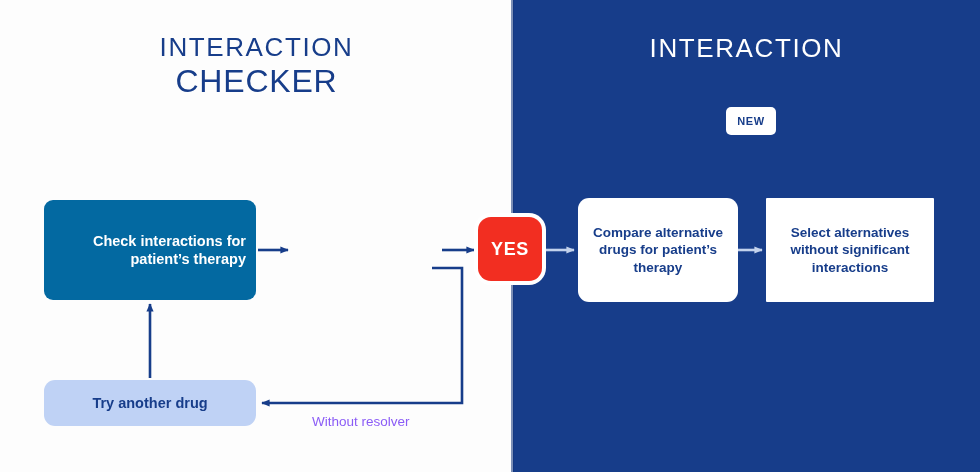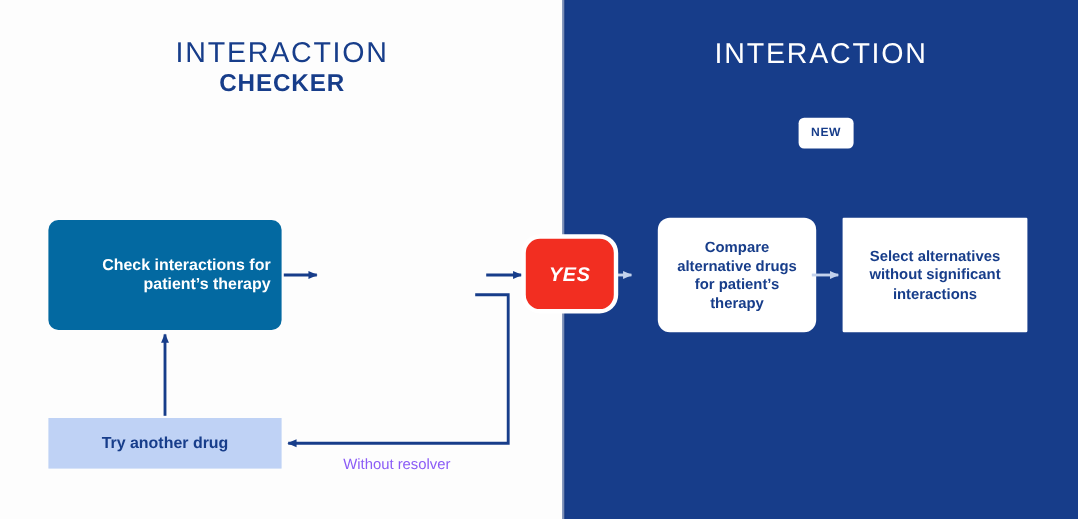--- a/index.html
+++ b/index.html
@@ -40,22 +40,22 @@
     white-space: nowrap;
   }
   .head .kicker {
     display: block;
     font-size: 26px;
     font-weight: 300;
     letter-spacing: 1.6px;
   }
   .head .title {
     display: block;
-    font-size: 22px;
-    font-weight: bold;
+    font-size: 32px;
+    font-weight: normal;
     letter-spacing: .8px;
     margin-top: 3px;
     text-align: center;
   }
   #head-left  { left: 0;   top: 33px; width: 513px; color: #173D8A; }
   #head-right { left: 513px; top: 34px; width: 467px; color: #ffffff; }
 
   .new-badge {
     position: absolute;
     left: 726px; top: 107px;
@@ -99,48 +99,46 @@
   }
   #node-diamond-wrap .dia-text {
     position: absolute; left: 0; top: 0;
     width: 148px; height: 148px;
     display: flex; align-items: center; justify-content: center;
     color: #ffffff; font-size: 14px; font-weight: bold;
     line-height: 1.26; text-align: center;
   }
 
   #node-yes {
-    left: 478px; top: 217px; width: 80px; height: 64px;
+    left: 478px; top: 217px; width: 64px; height: 64px;
     background: #F22E21; color: #ffffff;
     border-radius: 13px;
     font-size: 18px; letter-spacing: .6px;
     box-shadow: 0 0 0 4px #ffffff;
     z-index: 6;
-    font-style: italic;
   }
 
   #node-compare {
-    left: 578px; top: 198px; width: 144px; height: 104px;
+    left: 578px; top: 198px; width: 160px; height: 104px;
     background: #ffffff; color: #173D8A;
     border-radius: 11px;
     font-size: 13.5px;
-    margin-left: 20px;
   }
 
   #node-select {
     left: 766px; top: 198px; width: 168px; height: 104px;
     background: #ffffff; color: #173D8A;
     border-radius: 1px;
     font-size: 13.5px;
   }
 
   #node-try {
     left: 44px; top: 380px; width: 212px; height: 46px;
     background: #BFD2F5; color: #173D8A;
-    border-radius: 0;
+    border-radius: 11px;
     font-size: 14.5px;
   }
 
   
   #label-without {
     position: absolute;
     left: 312px; top: 414px;
     color: #8b5cf6;
     font-size: 13.5px;
     font-weight: 400;

